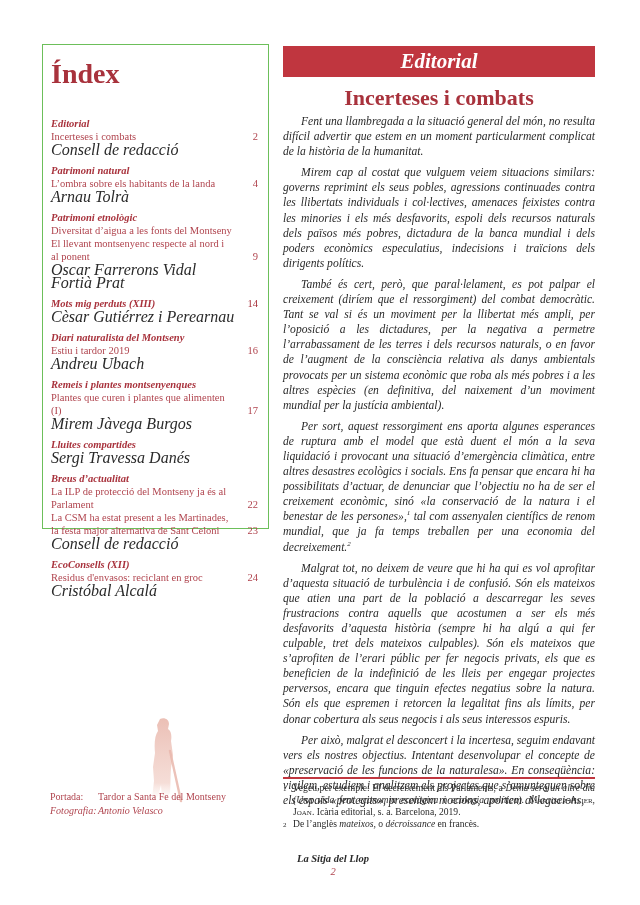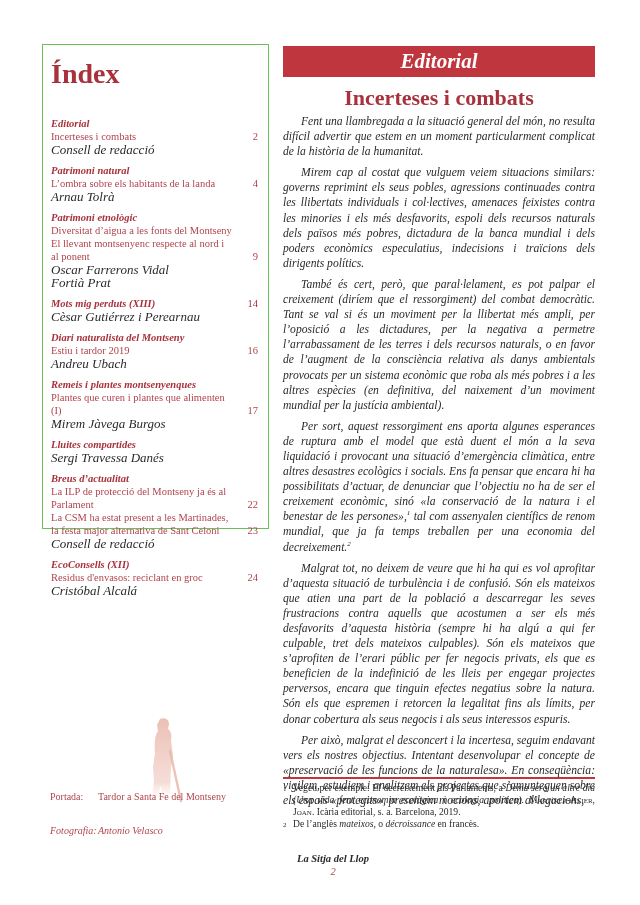--- a/index.html
+++ b/index.html
@@ -9,29 +9,29 @@
   
   .index-box { position: absolute; left: 42px; top: 44px; width: 227px; height: 485px;
                border: 1.5px solid #6cbf5a; box-sizing: border-box; padding: 0 10px 0 8px; }
   .index-title { font-size: 28px; font-weight: bold; color: #a8323c; margin: 12px 0 12px 0; line-height: 34px; }
   .index-list { margin-top: 26px; }
   .index-section { margin-bottom: 8px; }
   .sec-title { font-style: italic; font-weight: bold; color: #a8323c; font-size: 10.5px; line-height: 13px; display:flex; justify-content: space-between; }
   .entry { display: flex; justify-content: space-between; align-items: flex-end; color: #b0444e; font-size: 10.5px; line-height: 13px; }
   .entry .t { flex: 1; padding-right: 6px; }
   .entry .p { width: 18px; text-align: right; }
-  .author { font-style: italic; color: #2a2a2a; font-size: 13px; line-height: 13px; }
+  .author { font-style: italic; color: #2a2a2a; font-size: 16px; line-height: 13px; }
 
   
   .silhouette { position: absolute; left: 140px; top: 715px; width: 50px; height: 90px; }
 
   .cover-credits { position: absolute; left: 50px; top: 790px; font-size: 10px; color: #b0444e; line-height: 14px; }
   .cover-credits .row { display: flex; }
   .cover-credits .lbl { width: 48px; }
-  .cover-credits .it { font-style: italic; margin-top: 20px; }
+  .cover-credits .it { font-style: italic; }
 
   
   .banner { position: absolute; left: 283px; top: 46px; width: 312px; height: 31px; background: #c0363f;
             color: #fff; text-align: center; font-size: 21px; font-style: italic; font-weight: bold; line-height: 31px; }
   .article-title { position: absolute; left: 283px; top: 84px; width: 312px; text-align: center;
                    font-size: 22px; font-weight: bold; color: #a8323c; line-height: 28px; }
   .body-text { position: absolute; left: 283px; top: 114px; width: 312px; font-size: 11.6px; line-height: 15.1px;
                text-align: justify; color: #2a2a2a; font-style: italic; }
   .body-text p { margin: 0 0 6px 0; text-indent: 18px; }
   sup { font-size: 7px; line-height: 0; }

